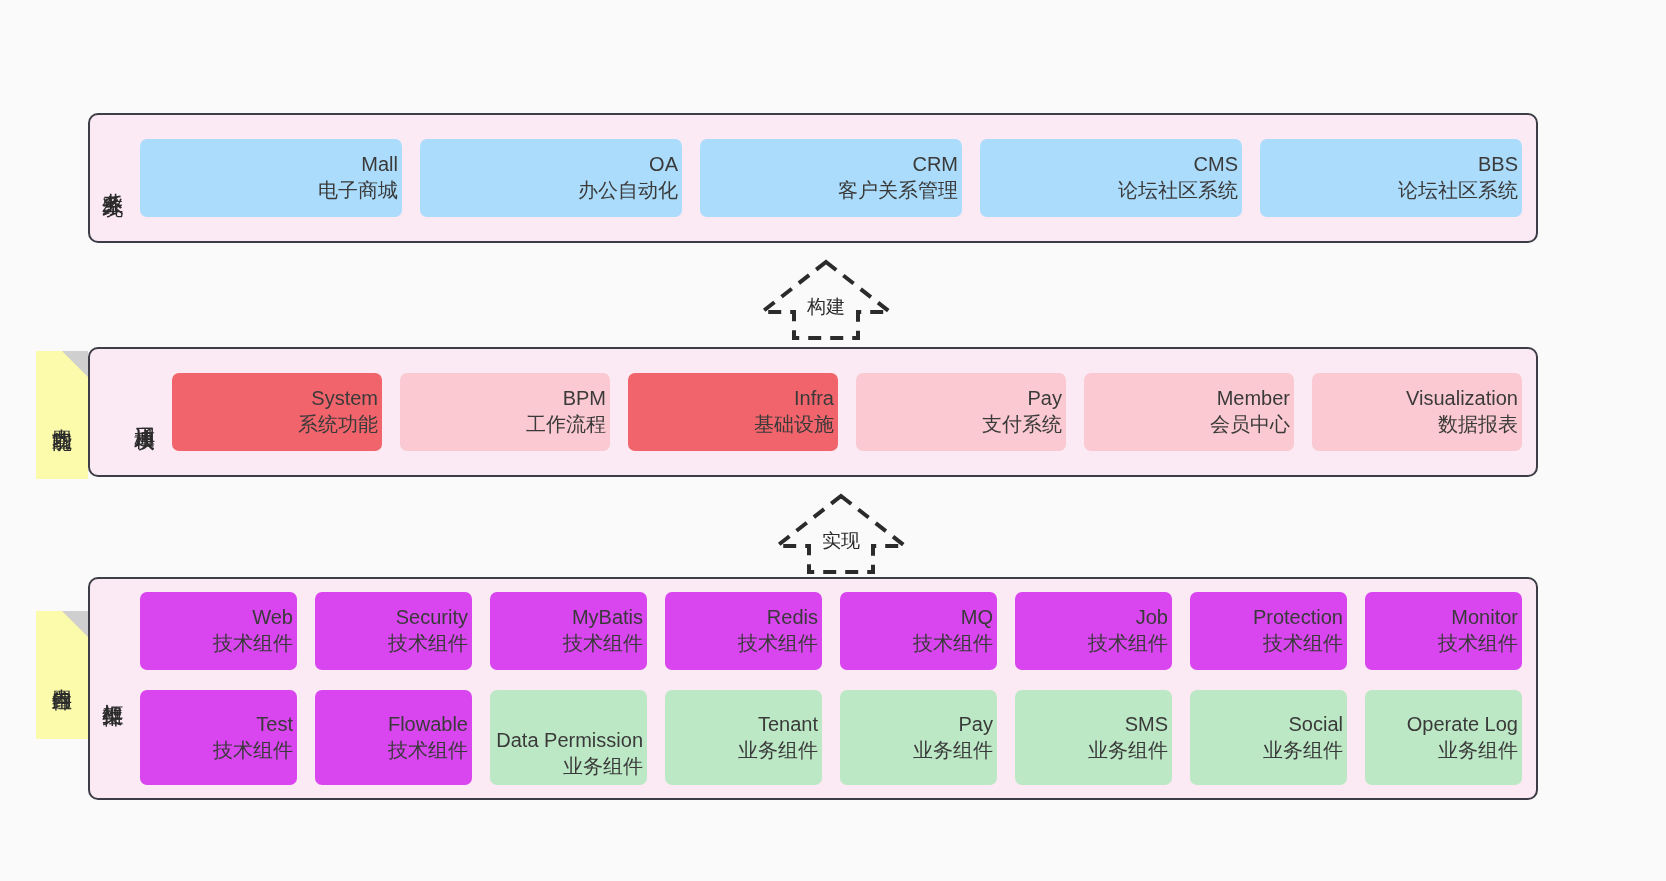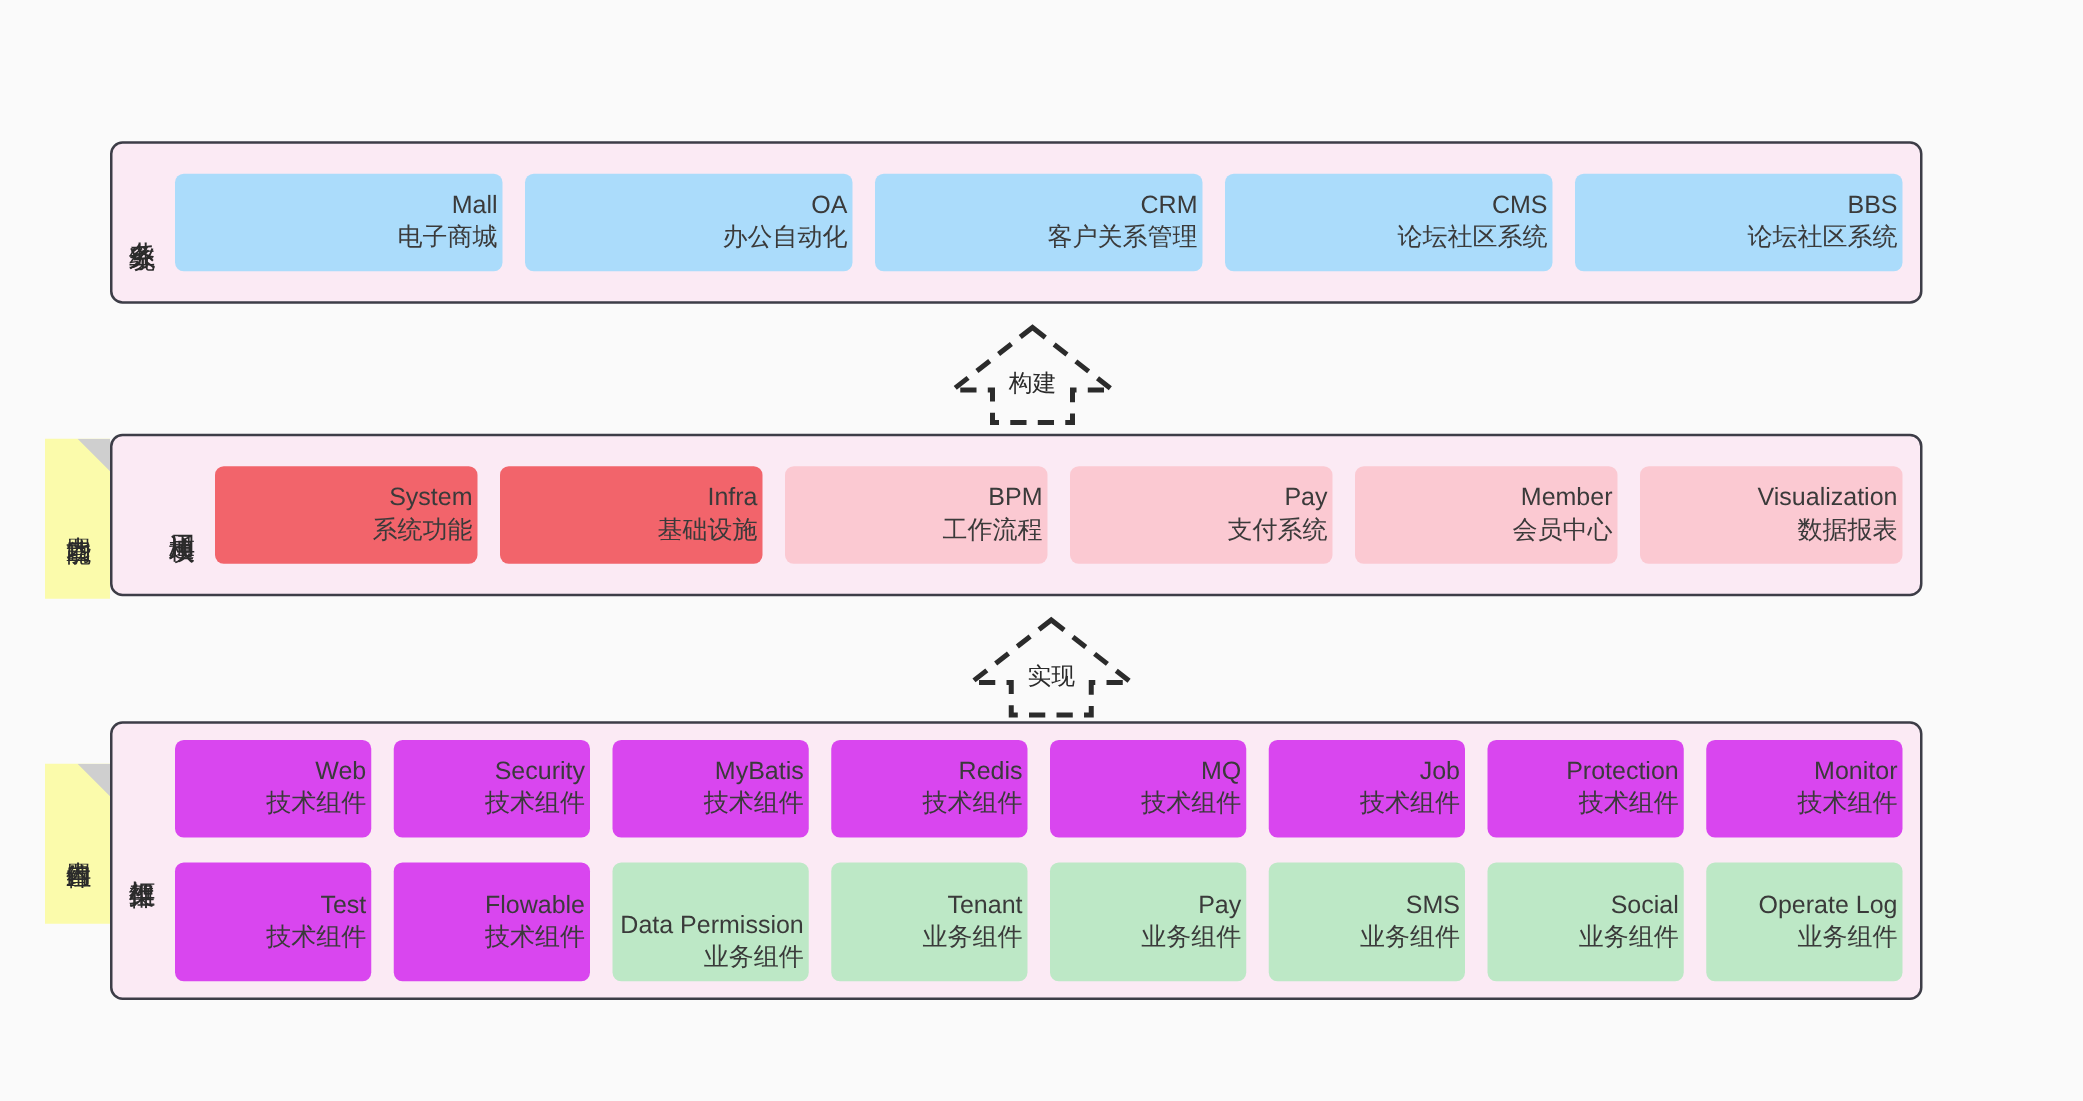--- a/index.html
+++ b/index.html
@@ -183,27 +183,27 @@
     <span>内置功能</span>
   </div>
   <div class="layer" style="left:88px; top:347px; width:1450px; height:130px;padding-left:32px;">
     <div class="layer-label">通用模块</div>
     <div class="layer-body">
       <div class="row">
         <div class="card c-red">
           <span class="c-title">System</span>
           <span class="c-sub">系统功能</span>
         </div>
+        <div class="card c-pink">
+          <span class="c-title">BPM</span>
+          <span class="c-sub">工作流程</span>
+        </div>
         <div class="card c-red">
           <span class="c-title">Infra</span>
           <span class="c-sub">基础设施</span>
-        </div>
-        <div class="card c-pink">
-          <span class="c-title">BPM</span>
-          <span class="c-sub">工作流程</span>
         </div>
         <div class="card c-pink">
           <span class="c-title">Pay</span>
           <span class="c-sub">支付系统</span>
         </div>
         <div class="card c-pink">
           <span class="c-title">Member</span>
           <span class="c-sub">会员中心</span>
         </div>
         <div class="card c-pink">

